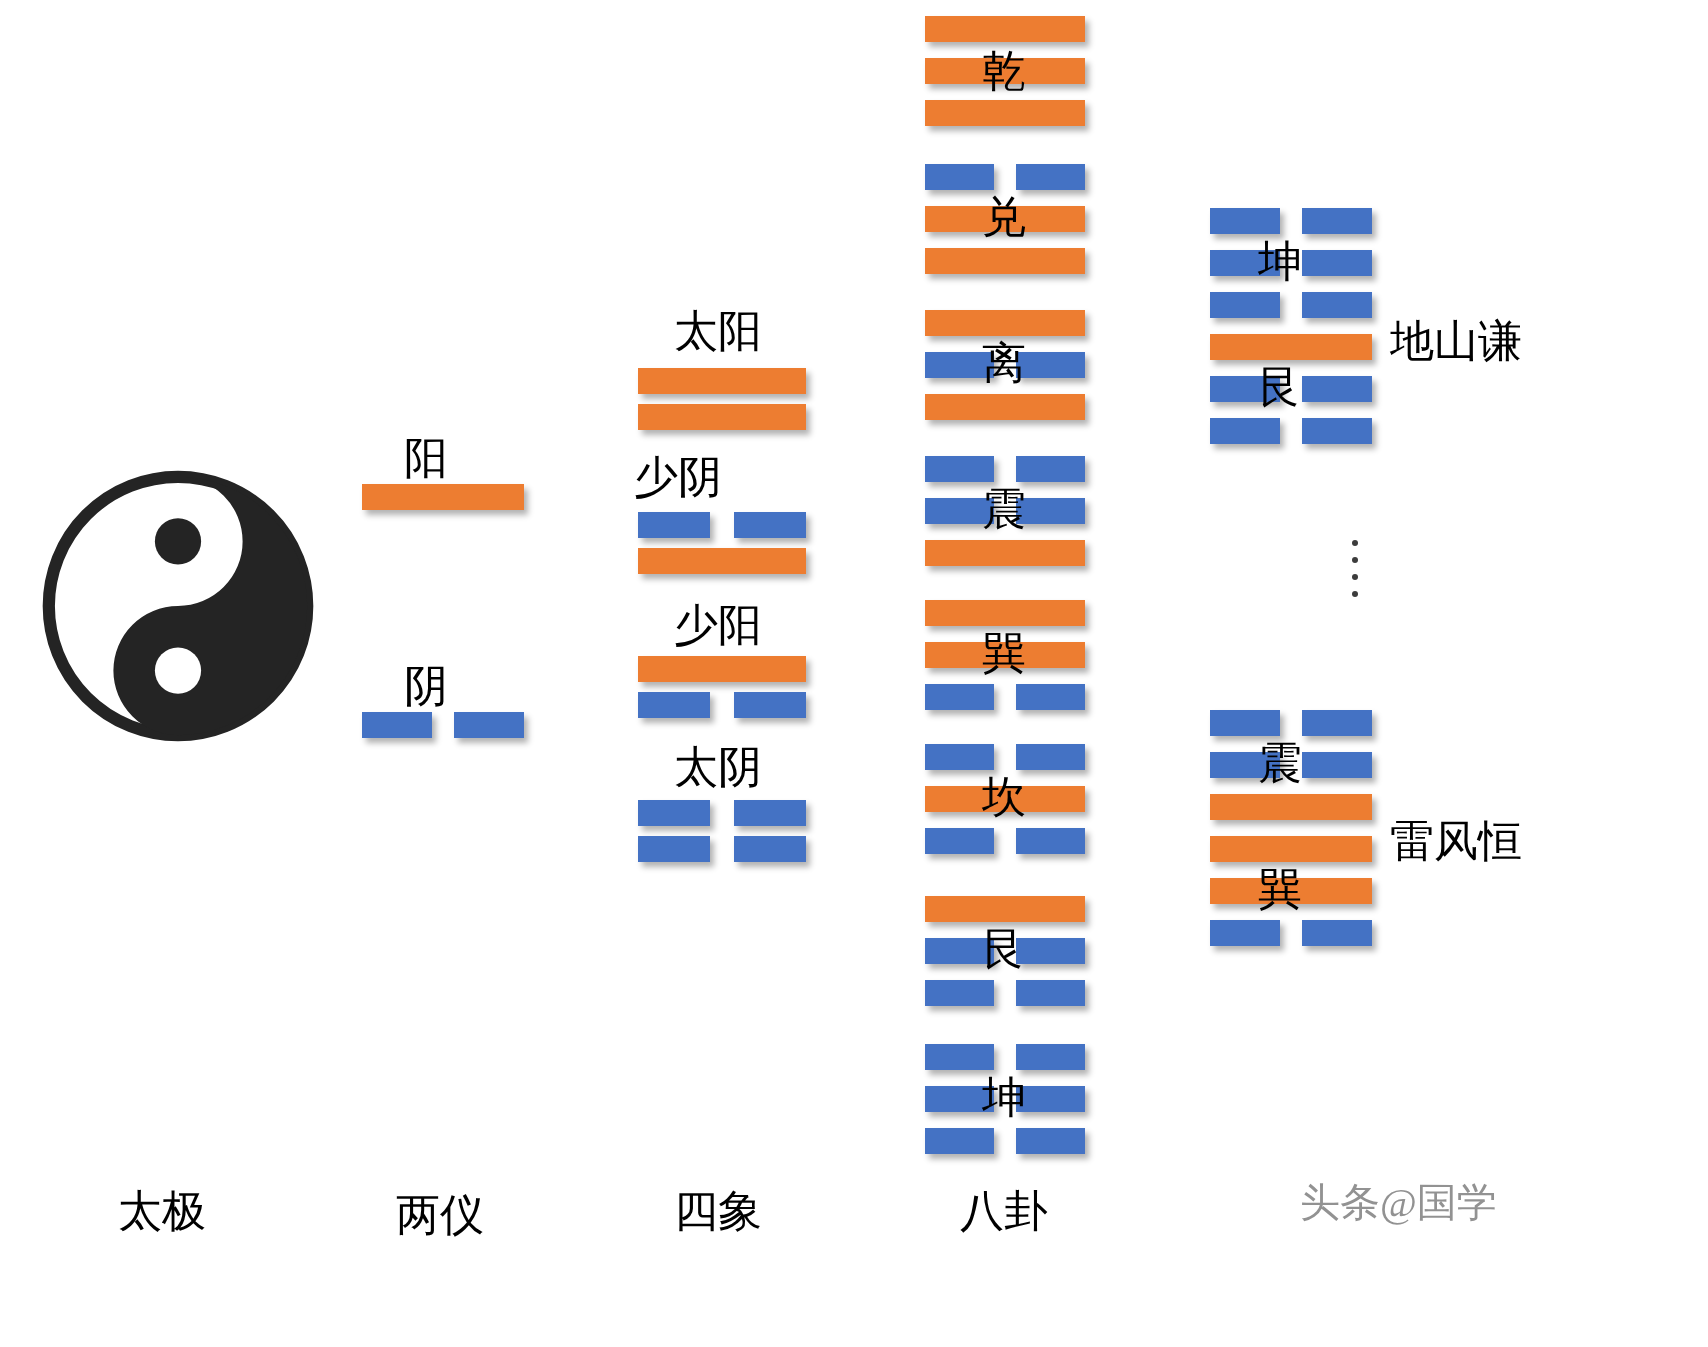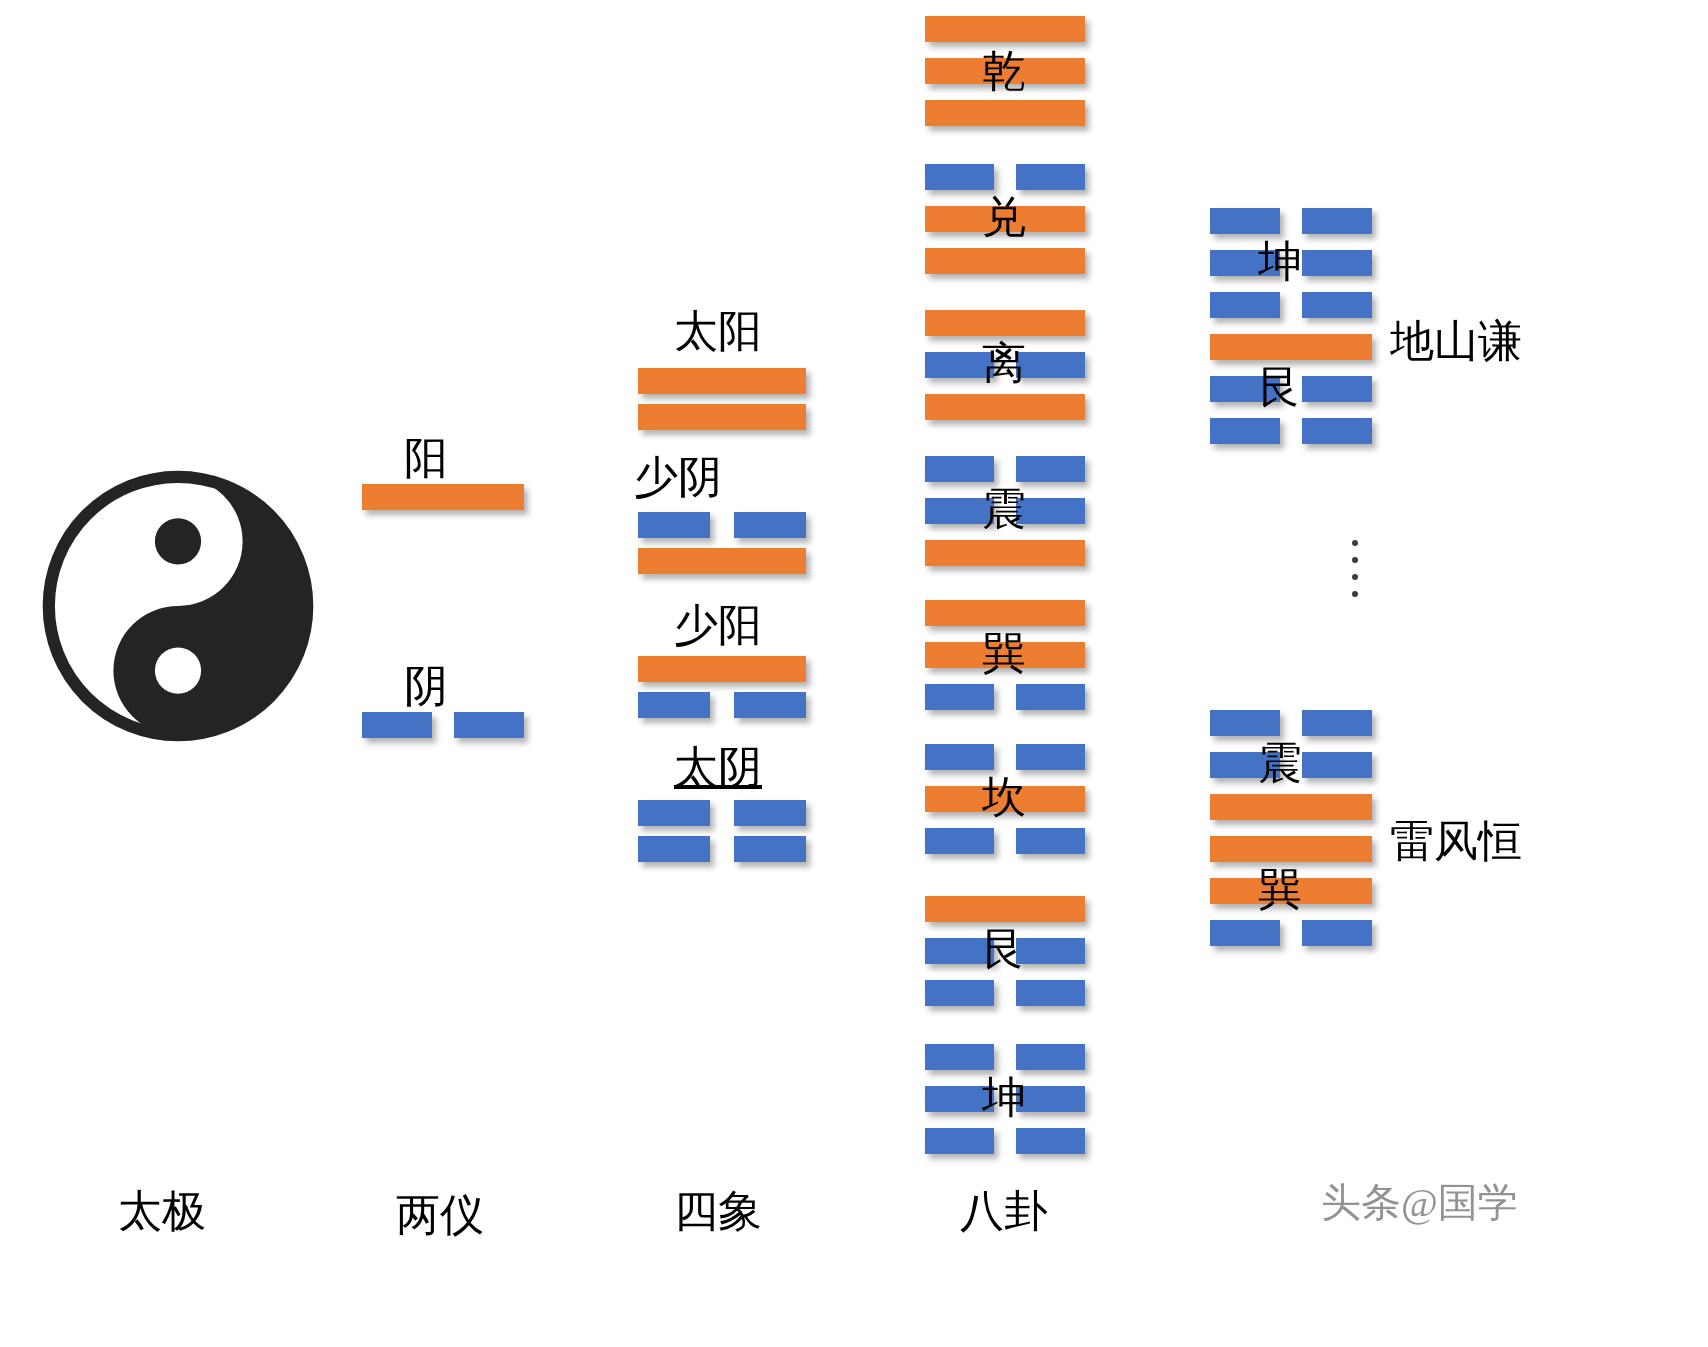--- a/index.html
+++ b/index.html
@@ -86,21 +86,20 @@
     opacity: 0.92;
   }
   #watermark-2 {
     position: absolute;
     left: 1300px;
     top: 1175px;
     font-size: 40px;
     color: #3a3a3a;
     white-space: nowrap;
     opacity: 0.55;
-    margin-left: 21px;
   }
 </style>
 </head>
 <body>
 
 <div id="canvas">
 
   <div id="taiji-symbol">
     <svg viewBox="0 0 200 200" width="272" height="272" aria-hidden="true">
       <circle cx="100" cy="100" r="95" fill="#ffffff" stroke="#242424" stroke-width="9"></circle>
@@ -140,21 +139,21 @@
 
   <div class="lbl big" style="left:674px; top:604px;">少阳</div>
   <div class="yao solid yang" style="left:638px; top:656px; width:168px;">
       <span class="seg"></span>
     </div>
   <div class="yao broken yin" style="left:638px; top:692px; width:168px;">
       <span class="seg a"></span>
       <span class="seg b"></span>
     </div>
 
-  <div class="lbl big" style="left:674px; top:746px;text-decoration:underline;">太阴</div>
+  <div class="lbl big" style="left:674px; top:746px;">太阴</div>
   <div class="yao broken yin" style="left:638px; top:800px; width:168px;">
       <span class="seg a"></span>
       <span class="seg b"></span>
     </div>
   <div class="yao broken yin" style="left:638px; top:836px; width:168px;">
       <span class="seg a"></span>
       <span class="seg b"></span>
     </div>
 
   <div class="yao solid yang" style="left:925px; top:16px; width:160px;">

